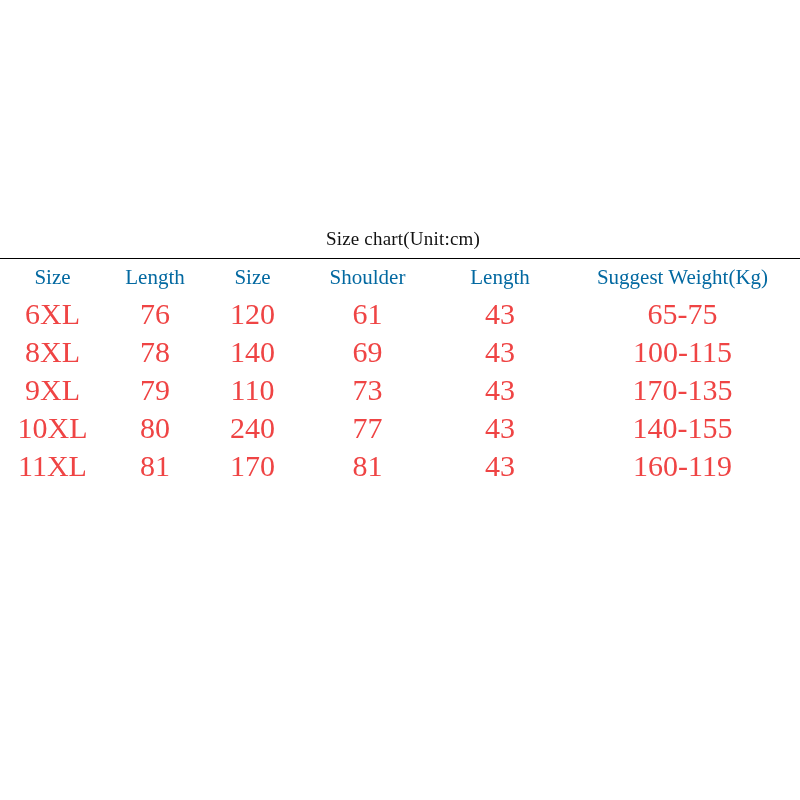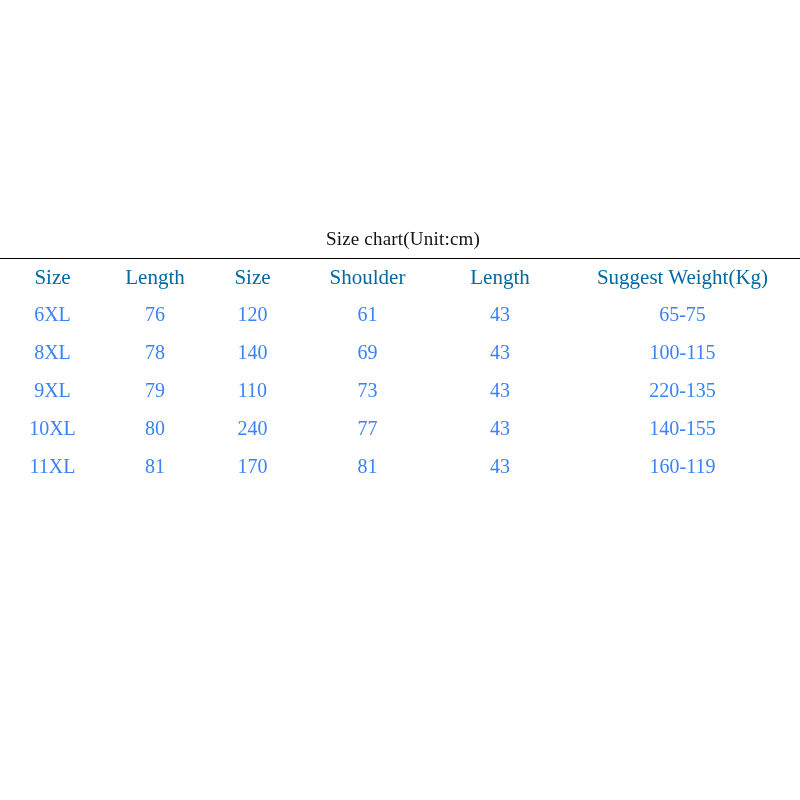--- a/index.html
+++ b/index.html
@@ -55,24 +55,24 @@
     padding: 0;
   }
   table.size-table thead th {
     font-size: 21px;
     font-weight: normal;
     height: 36px;
     line-height: 36px;
     color: #0369a1;
   }
   table.size-table tbody td {
-    font-size: 20px;
+    font-size: 30px;
     height: 38px;
     line-height: 38px;
-    color: #3b82f6;
+    color: #ef4444;
     margin-left: 36px;
   }
   
   col.c0 { width: 105px; }
   col.c1 { width: 100px; }
   col.c2 { width: 95px; }
   col.c3 { width: 135px; }
   col.c4 { width: 130px; }
   col.c5 { width: 235px; }
 </style>
@@ -121,21 +121,21 @@
           <td>69</td>
           <td>43</td>
           <td>100-115</td>
         </tr>
         <tr>
           <td>9XL</td>
           <td>79</td>
           <td>110</td>
           <td>73</td>
           <td>43</td>
-          <td>220-135</td>
+          <td>170-135</td>
         </tr>
         <tr>
           <td>10XL</td>
           <td>80</td>
           <td>240</td>
           <td>77</td>
           <td>43</td>
           <td>140-155</td>
         </tr>
         <tr>

